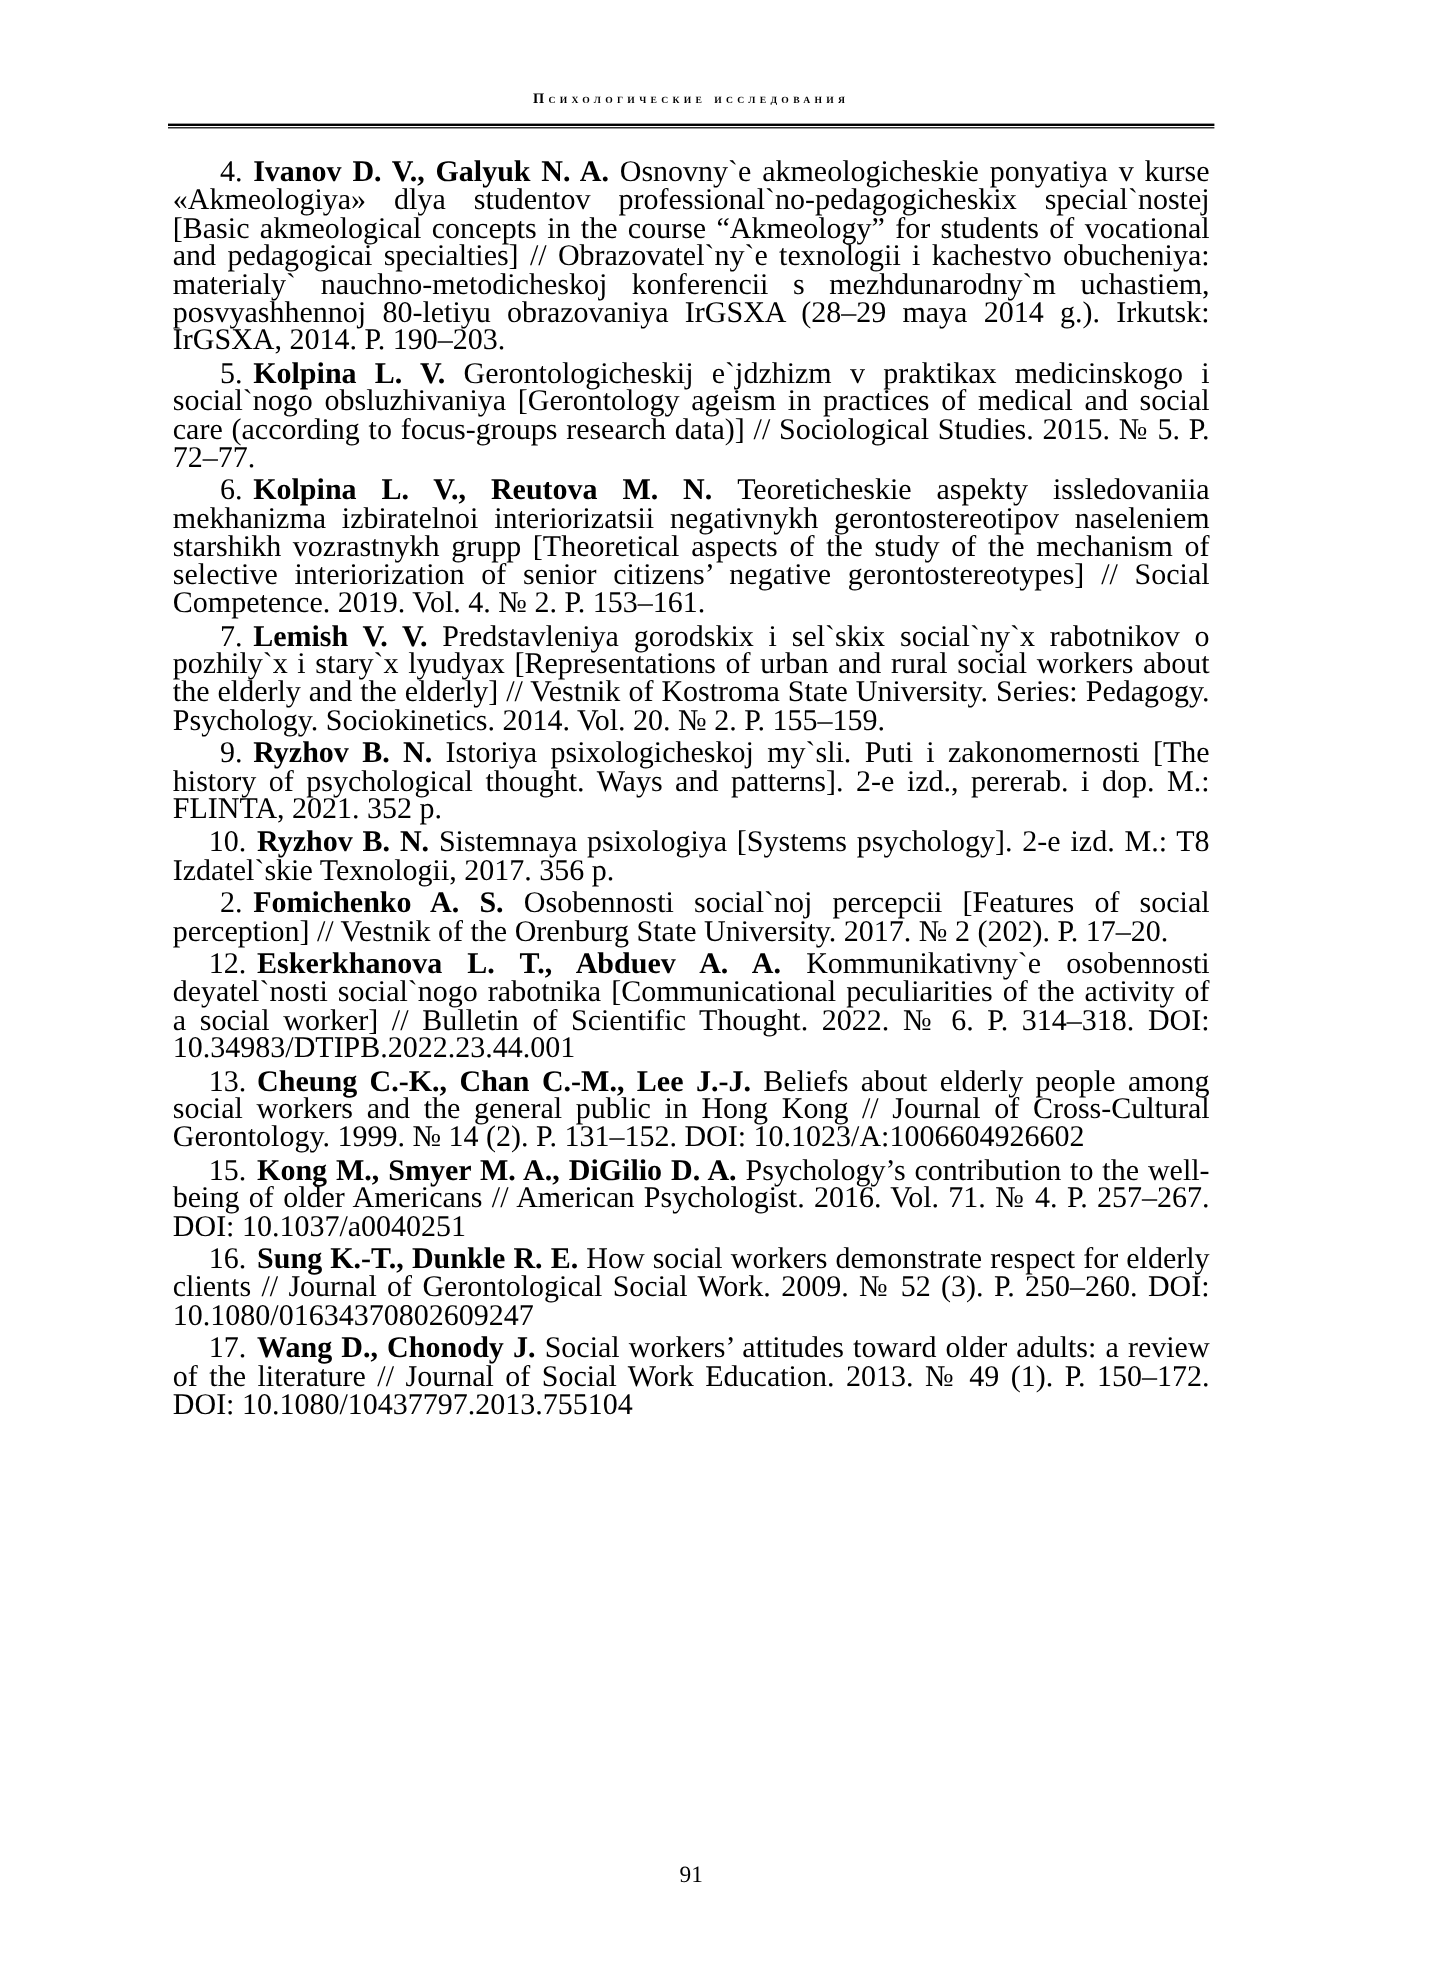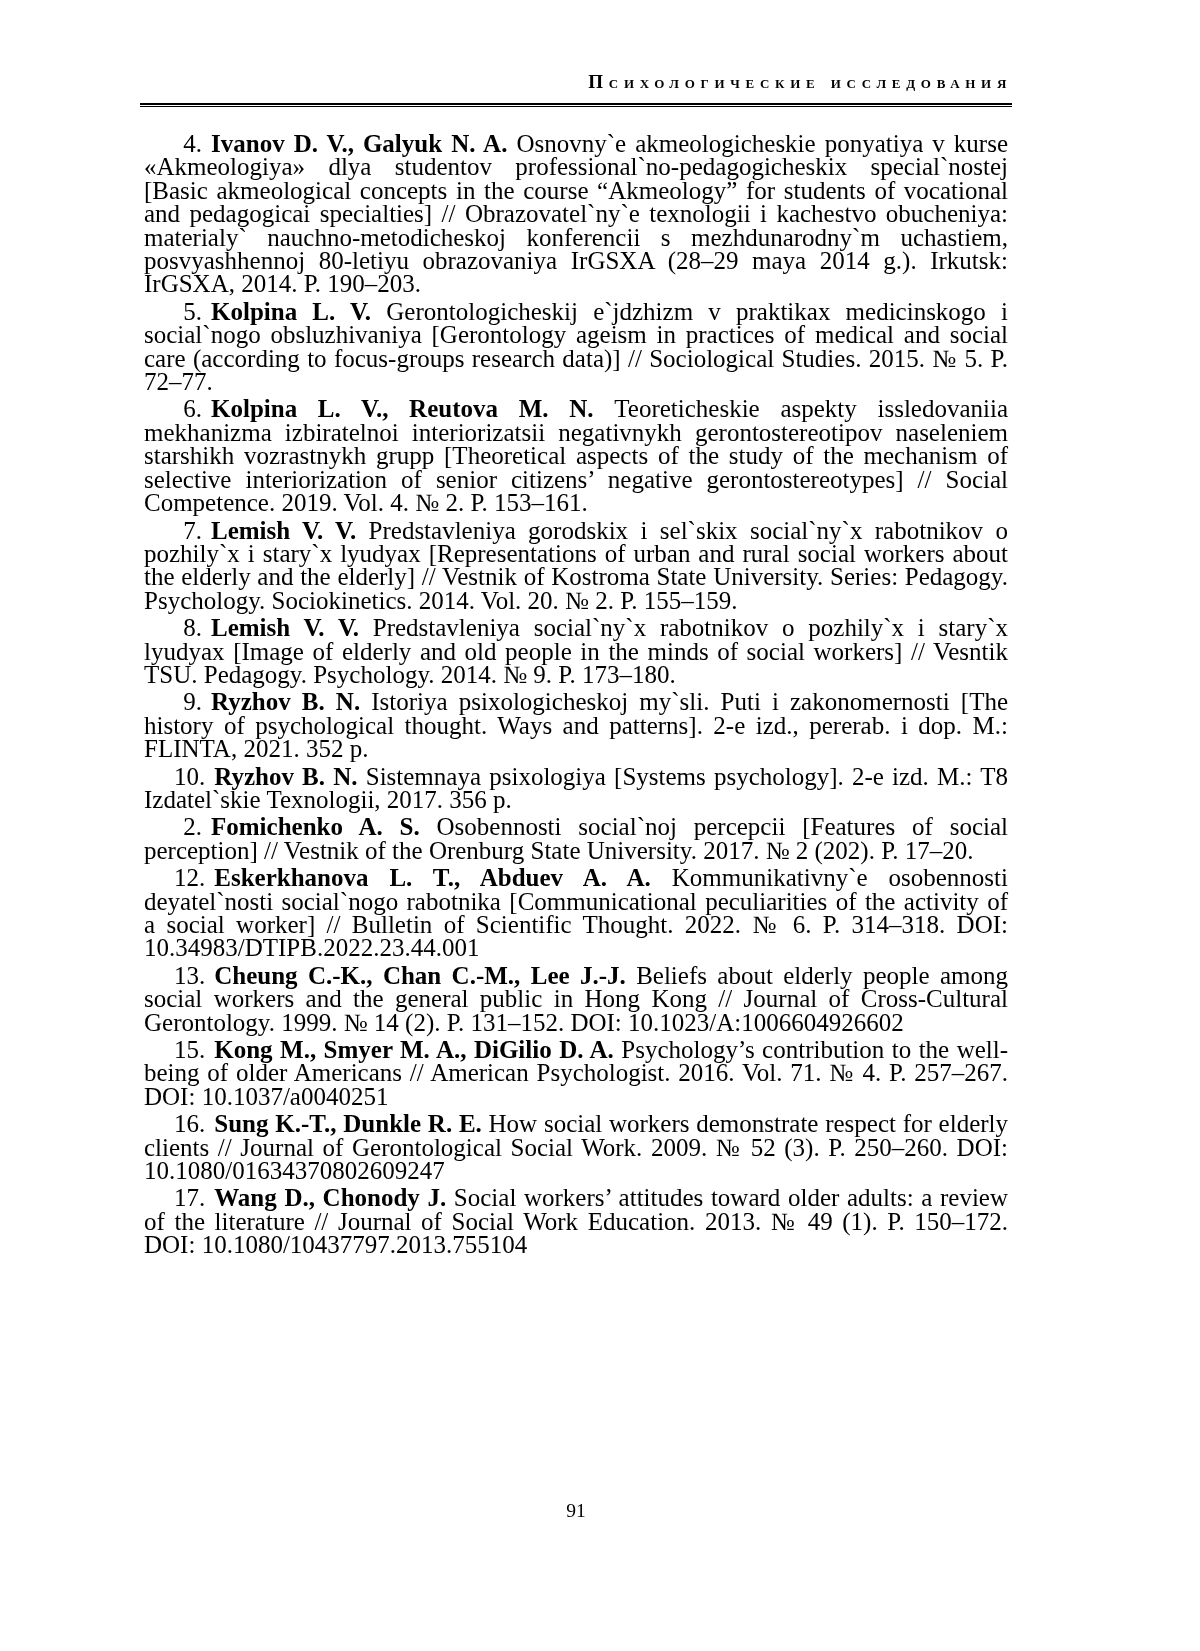--- a/index.html
+++ b/index.html
@@ -20,22 +20,22 @@
   }
   .content {
     position: absolute;
     left: 140px;
     top: 0;
     width: 872px;
   }
   .journal-title {
     margin: 0;
     padding-top: 70px;
-    text-align: right;
-    font-size: 19px;
+    text-align: center;
+    font-size: 12px;
     font-weight: bold;
     font-variant: small-caps;
     letter-spacing: 0.30em;
     line-height: 24px;
   }
   .double-rule {
     margin-top: 9px;
     height: 4px;
     border-top: 2.5px solid #000;
     border-bottom: 1.5px solid #000;
@@ -57,21 +57,21 @@
     margin-right: 9px;
     text-indent: 0;
   }
   .ref-authors {
     font-weight: bold;
   }
   .page-number {
     position: absolute;
     left: 140px;
     width: 872px;
-    top: 1500px;
+    top: 1552px;
     text-align: center;
     font-size: 19.5px;
   }
 </style>
 </head>
 <body>
 
 <div class="page">
   <div class="content">
 
@@ -82,21 +82,20 @@
 
     <main class="references">
   <p class="ref"><span class="ref-num">4.</span><b class="ref-authors">Ivanov D. V., Galyuk N. A. </b><span class="ref-text">Osnovny`e akmeologicheskie ponyatiya v kurse «Akmeologiya» dlya studentov professional`no-pedagogicheskix special`nostej [Basic akmeological concepts in the course “Akmeology” for students of vocational and pedagogicai specialties] // Obrazovatel`ny`e texnologii i kachestvo obucheniya: materialy` nauchno-metodicheskoj konferencii s mezhdunarodny`m uchastiem, posvyashhennoj 80-letiyu obrazovaniya IrGSXA (28–29 maya 2014 g.). Irkutsk: IrGSXA, 2014. P. 190–203.</span></p>
 
   <p class="ref"><span class="ref-num">5.</span><b class="ref-authors">Kolpina L. V. </b><span class="ref-text">Gerontologicheskij e`jdzhizm v praktikax medicinskogo i social`nogo obsluzhivaniya [Gerontology ageism in practices of medical and social care (according to focus-groups research data)] // Sociological Studies. 2015. № 5. P. 72–77.</span></p>
 
   <p class="ref"><span class="ref-num">6.</span><b class="ref-authors">Kolpina L. V., Reutova M. N. </b><span class="ref-text">Teoreticheskie aspekty issledovaniia mekhanizma izbiratelnoi interiorizatsii negativnykh gerontostereotipov naseleniem starshikh vozrastnykh grupp [Theoretical aspects of the study of the mechanism of selective interiorization of senior citizens’ negative gerontostereotypes] // Social Competence. 2019. Vol. 4. № 2. P. 153–161.</span></p>
 
   <p class="ref"><span class="ref-num">7.</span><b class="ref-authors">Lemish V. V. </b><span class="ref-text">Predstavleniya gorodskix i sel`skix social`ny`x rabotnikov o pozhily`x i stary`x lyudyax [Representations of urban and rural social workers about the elderly and the elderly] // Vestnik of Kostroma State University. Series: Pedagogy. Psychology. Sociokinetics. 2014. Vol. 20. № 2. P. 155–159.</span></p>
 
-  <p class="ref"><span class="ref-num">8.</span><b class="ref-authors">Lemish V. V. </b><span class="ref-text">Predstavleniya social`ny`x rabotnikov o pozhily`x i stary`x lyudyax [Image of elderly and old people in the minds of social workers] // Vesntik TSU. Pedagogy. Psychology. 2014. № 9. P. 173–180.</span></p>
 
   <p class="ref"><span class="ref-num">9.</span><b class="ref-authors">Ryzhov B. N. </b><span class="ref-text">Istoriya psixologicheskoj my`sli. Puti i zakonomernosti [The history of psychological thought. Ways and patterns]. 2-e izd., pererab. i dop. M.: FLINTA, 2021. 352 p.</span></p>
 
   <p class="ref"><span class="ref-num">10.</span><b class="ref-authors">Ryzhov B. N. </b><span class="ref-text">Sistemnaya psixologiya [Systems psychology]. 2-e izd. M.: T8 Izdatel`skie Texnologii, 2017. 356 p.</span></p>
 
   <p class="ref"><span class="ref-num">2.</span><b class="ref-authors">Fomichenko A. S. </b><span class="ref-text">Osobennosti social`noj percepcii [Features of social perception] // Vestnik of the Orenburg State University. 2017. № 2 (202). P. 17–20.</span></p>
 
   <p class="ref"><span class="ref-num">12.</span><b class="ref-authors">Eskerkhanova L. T., Abduev A. A. </b><span class="ref-text">Kommunikativny`e osobennosti deyatel`nosti social`nogo rabotnika [Communicational peculiarities of the activity of a social worker] // Bulletin of Scientific Thought. 2022. № 6. P. 314–318. DOI: 10.34983/DTIPB.2022.23.44.001</span></p>
 
   <p class="ref"><span class="ref-num">13.</span><b class="ref-authors">Cheung C.-K., Chan C.-M., Lee J.-J. </b><span class="ref-text">Beliefs about elderly people among social workers and the general public in Hong Kong // Journal of Cross-Cultural Gerontology. 1999. № 14 (2). P. 131–152. DOI: 10.1023/A:1006604926602</span></p>

